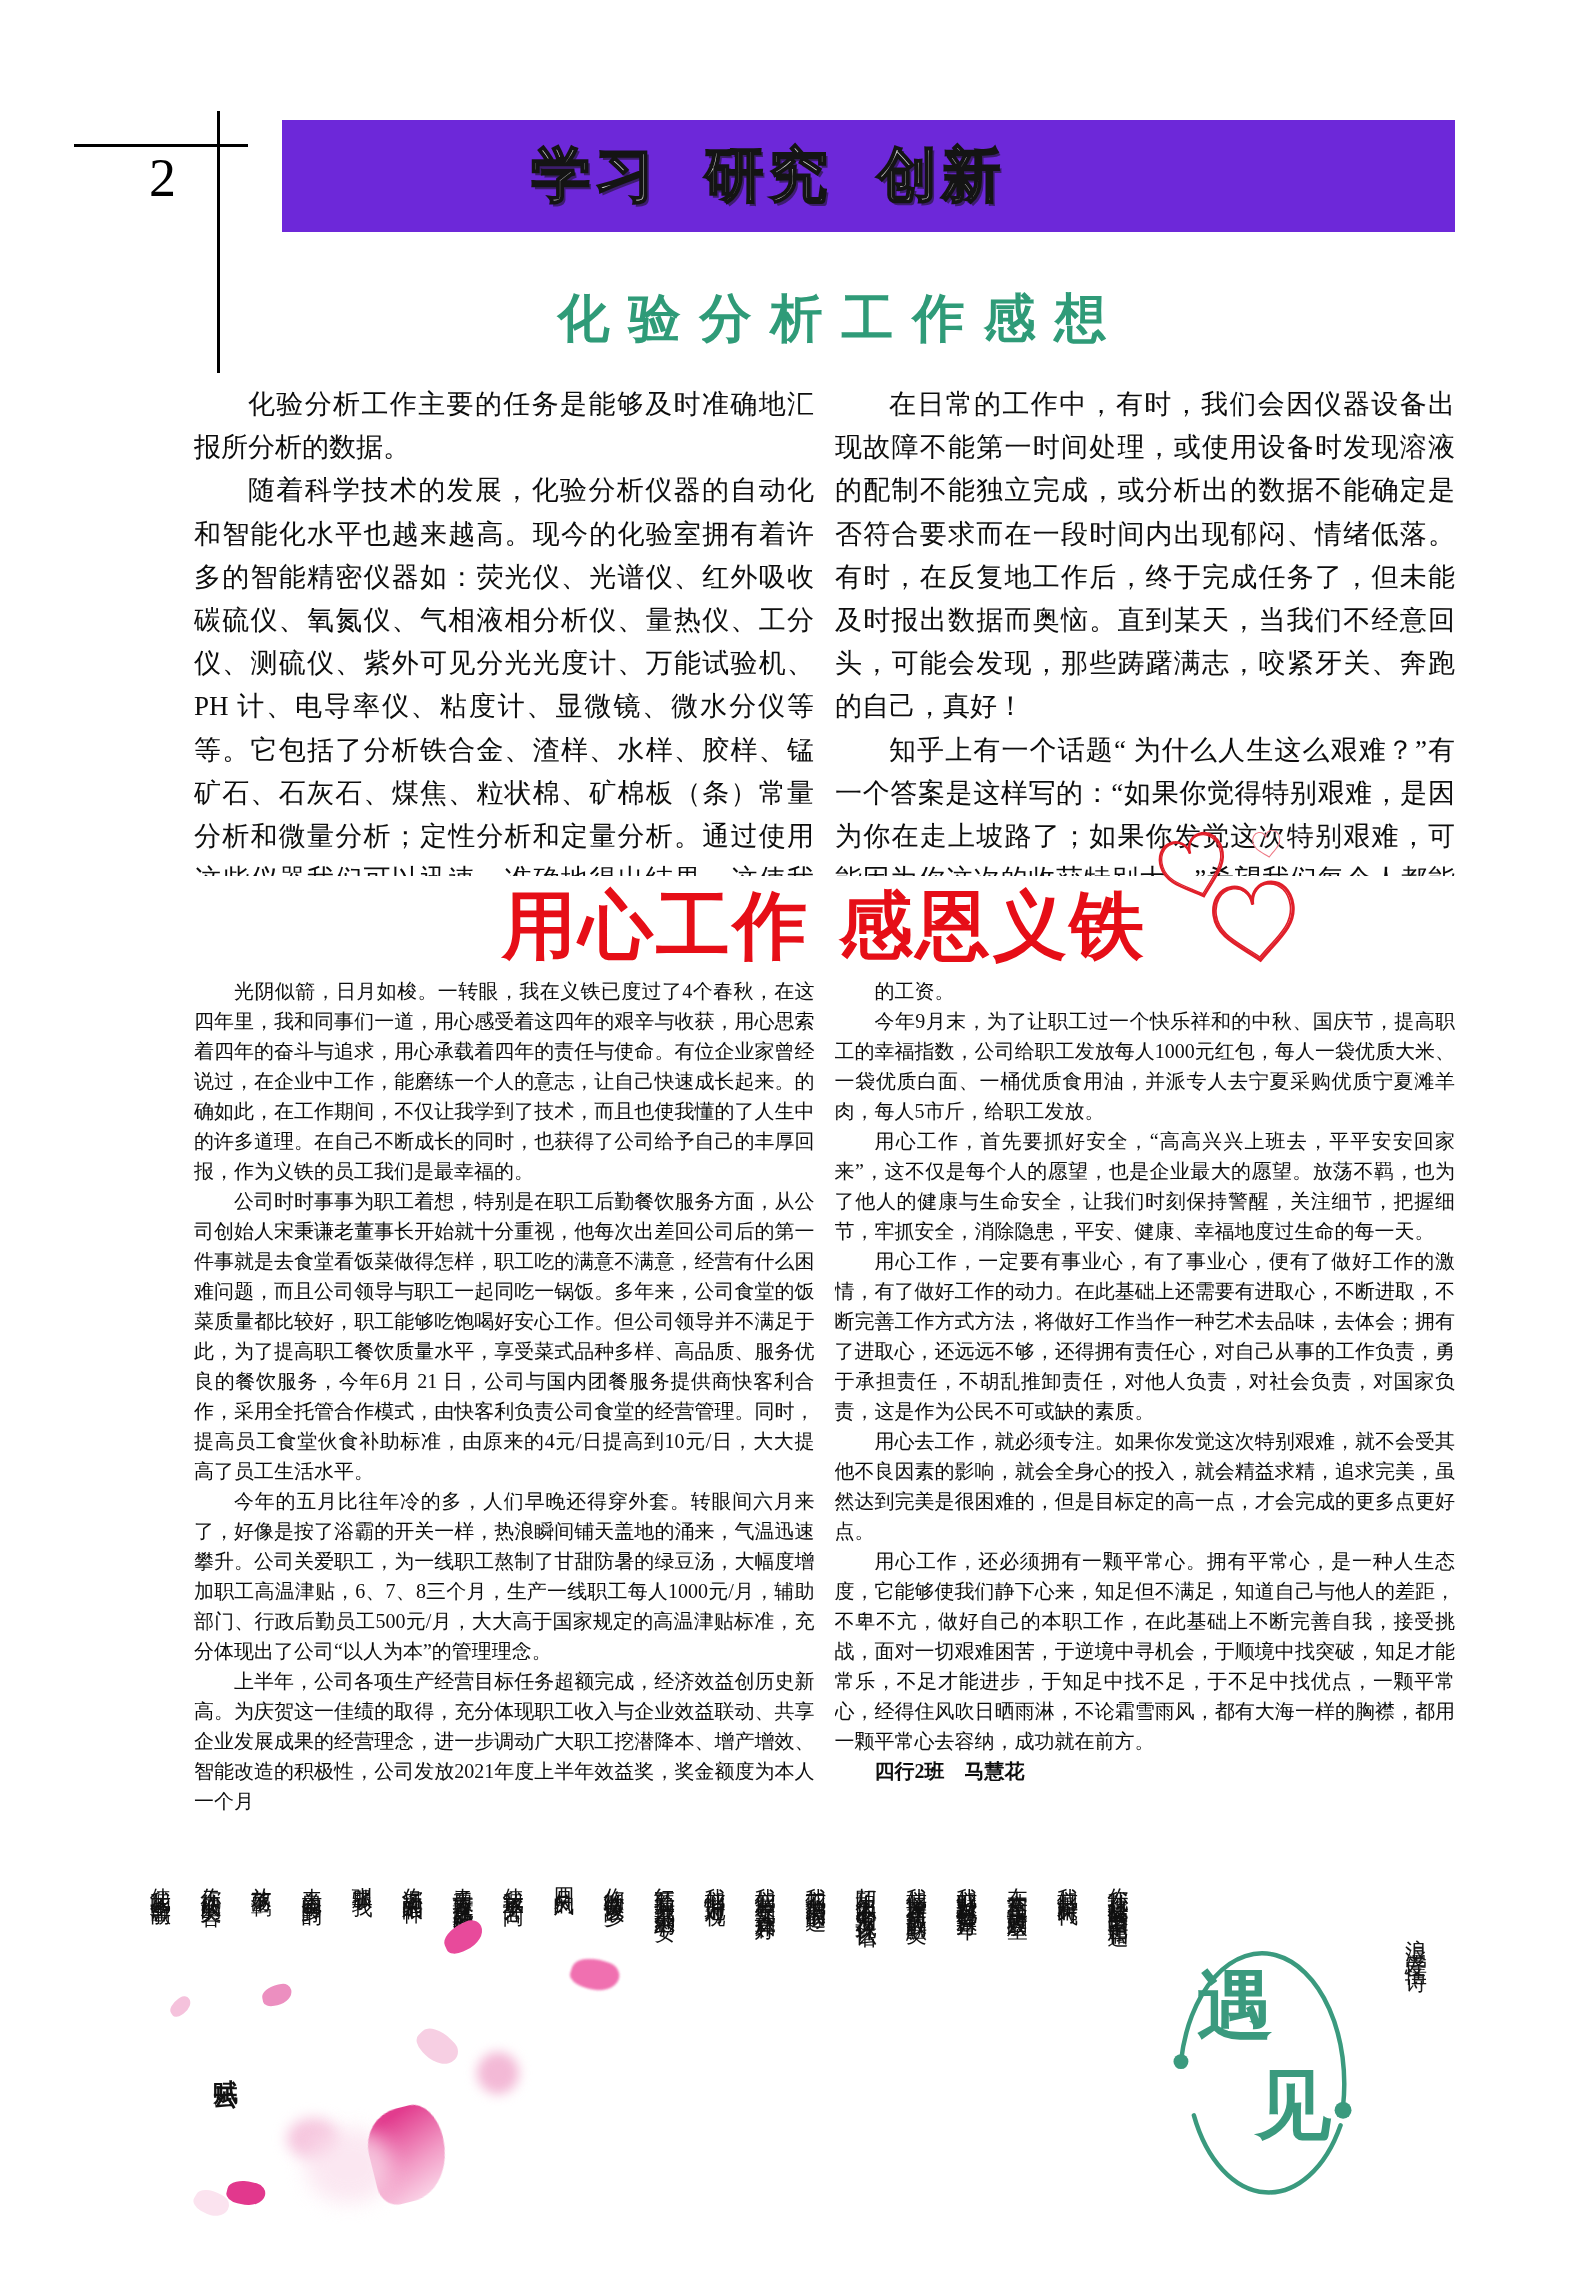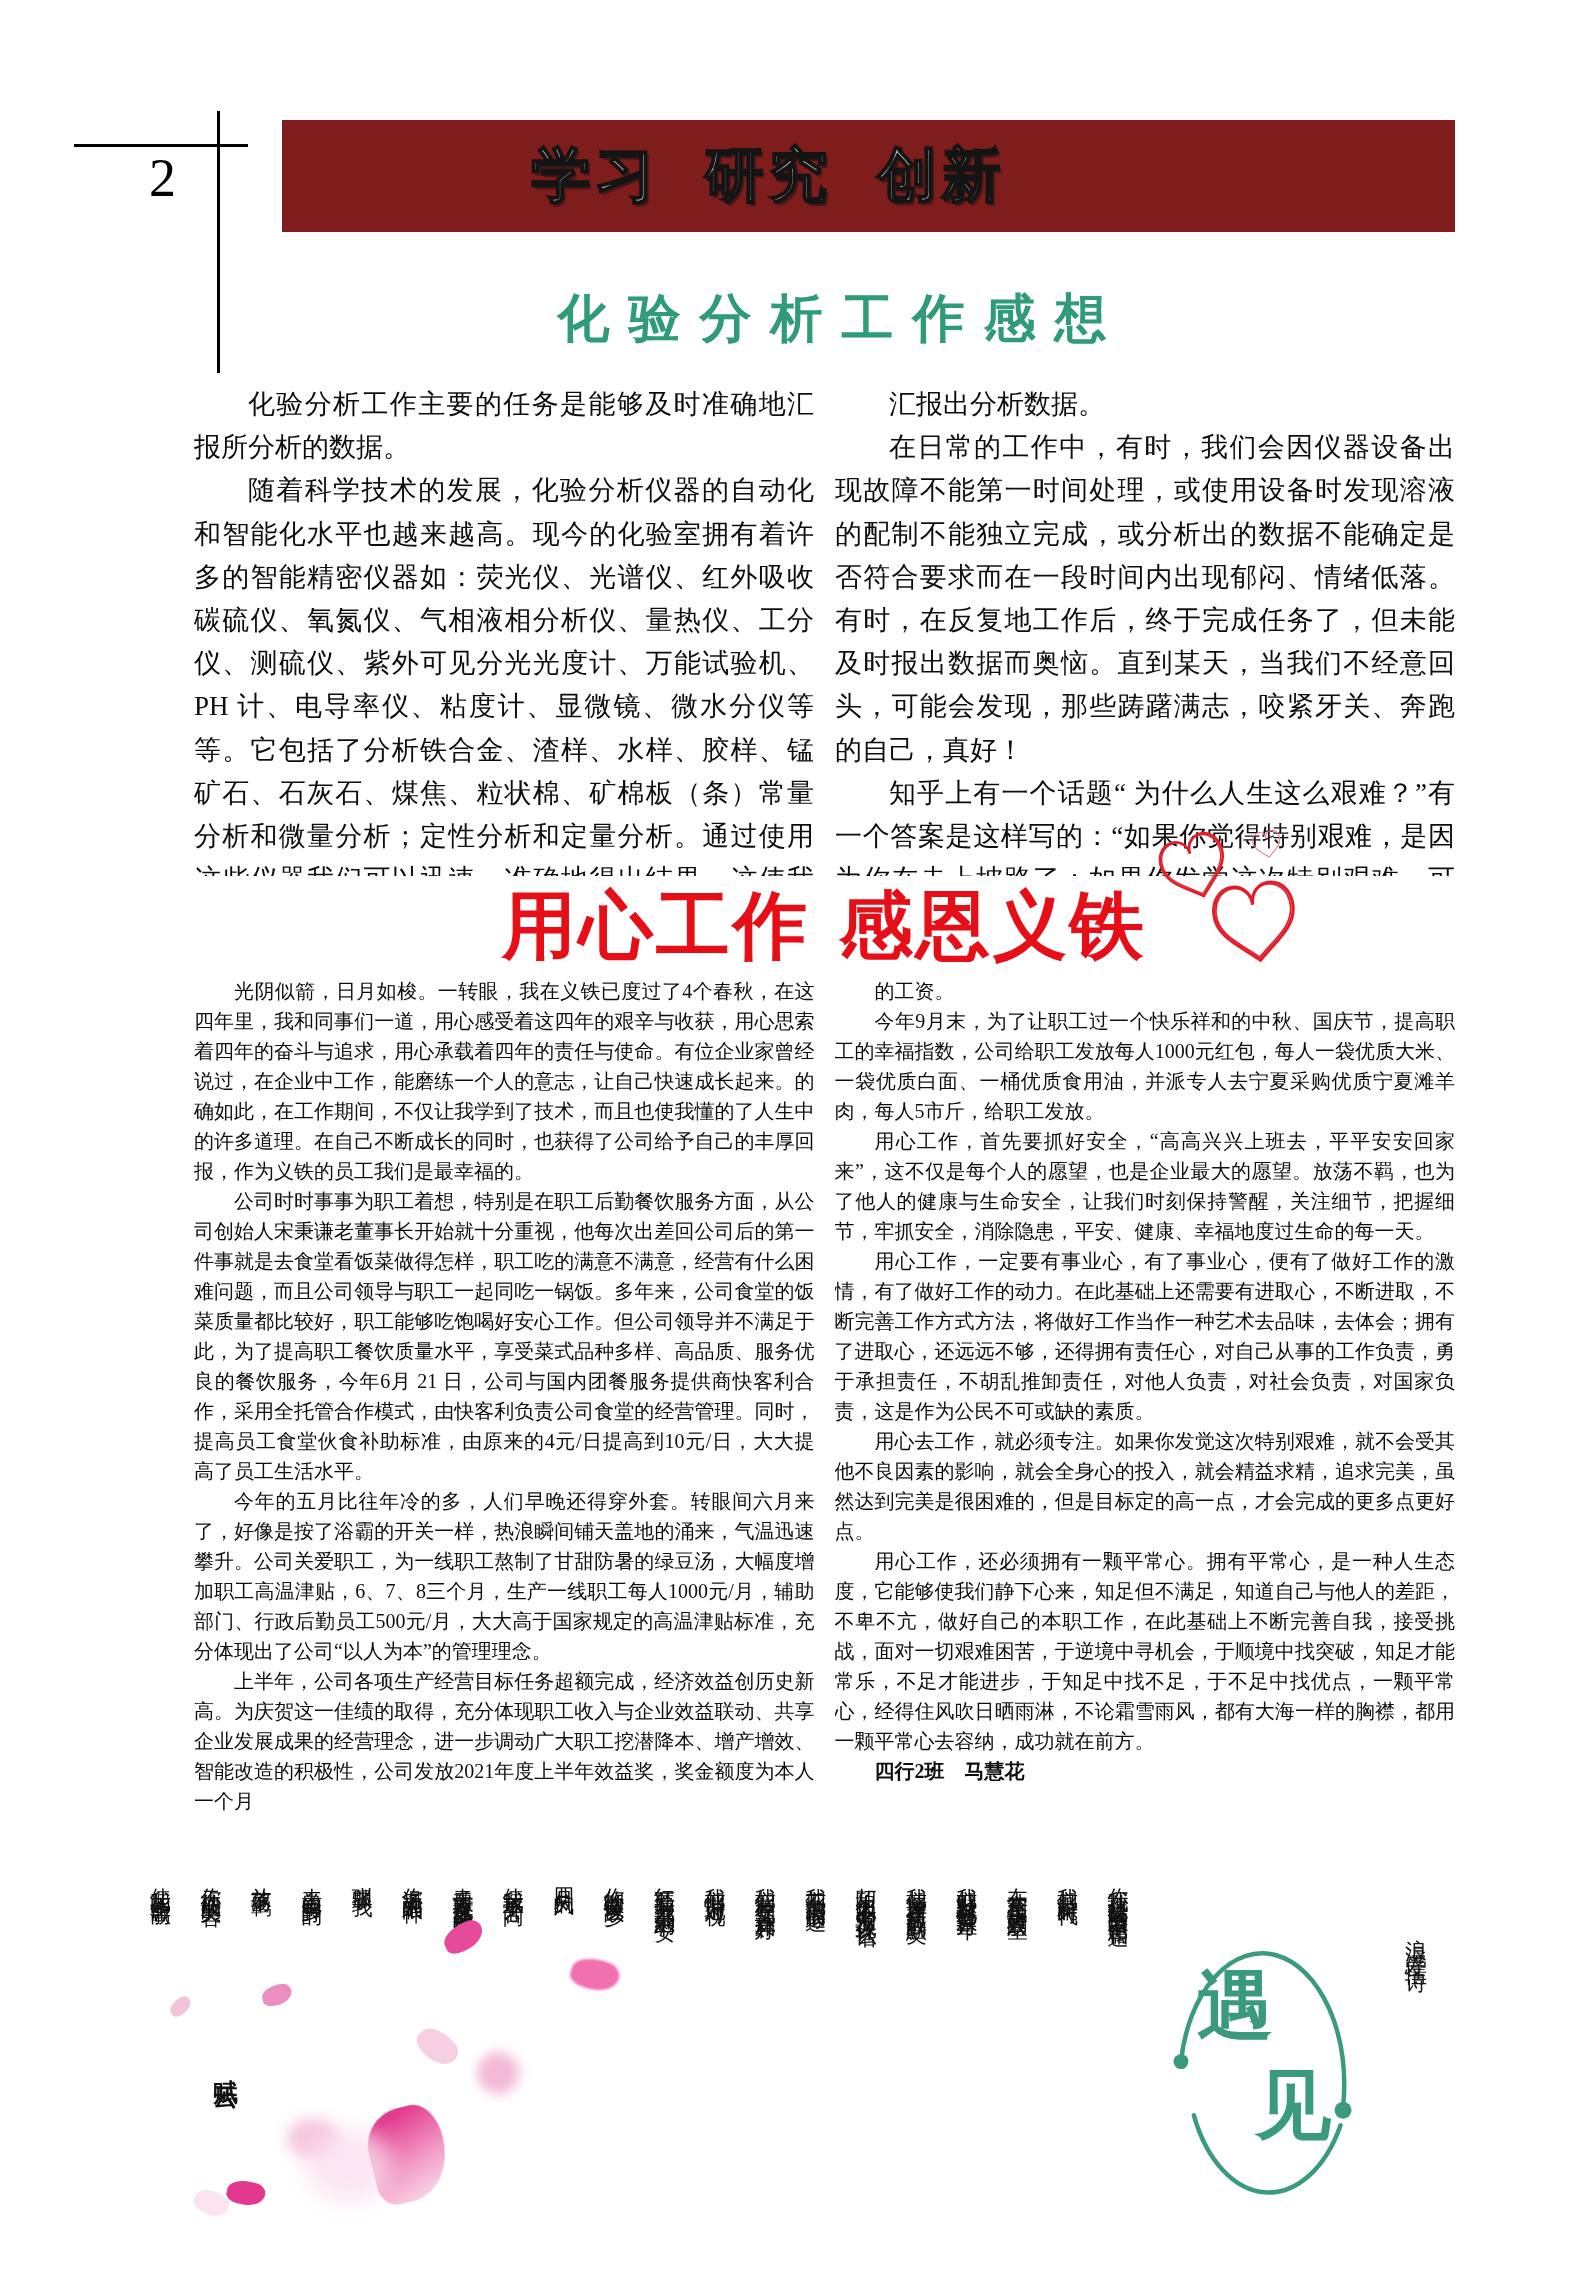--- a/index.html
+++ b/index.html
@@ -5,21 +5,21 @@
   html,body{margin:0;padding:0;background:#ffffff;}
   .page{position:relative;width:1589px;height:2295px;background:#fff;overflow:hidden;
         font-family:"Liberation Serif",serif;color:#111;}
 
   
   .crop-v{position:absolute;left:217px;top:111px;width:2.5px;height:262px;background:#000;}
   .crop-h{position:absolute;left:74px;top:144px;width:174px;height:2.5px;background:#000;}
   .page-number{position:absolute;left:149px;top:147px;font-size:54px;font-family:"Liberation Serif",serif;color:#000;}
 
   
-  .banner{position:absolute;left:282px;top:120px;width:1173px;height:112px;background:#7f1d1d;
+  .banner{position:absolute;left:282px;top:120px;width:1173px;height:112px;background:#6d28d9;
           display:flex;align-items:center;justify-content:center;}
   .banner-words{display:flex;gap:45px;transform:translateX(-100px);}
   .banner-word{font-family:"DejaVu Sans",sans-serif;font-size:59px;font-weight:800;letter-spacing:5px;
                color:#d8d8d8;-webkit-text-stroke:2px #141414;text-shadow:2.5px 3px 0 rgba(20,20,20,.55);}
 
   
   .title-green{position:absolute;left:194px;top:267px;width:1261px;margin:17px;text-align:center;white-space:nowrap;
                font-family:"DejaVu Serif",serif;font-size:52px;font-weight:700;color:#2f9b78;letter-spacing:19px;}
   .article{position:absolute;left:194px;width:1261px;display:flex;gap:21px;}
   .article .col{flex:1;overflow:hidden;}
@@ -82,21 +82,20 @@
     </div>
   </div>
 
   <h1 class="title-green">化验分析工作感想</h1>
   <section class="article a1">
     <div class="col">
       <p>化验分析工作主要的任务是能够及时准确地汇报所分析的数据。</p>
       <p>随着科学技术的发展，化验分析仪器的自动化和智能化水平也越来越高。现今的化验室拥有着许多的智能精密仪器如：荧光仪、光谱仪、红外吸收碳硫仪、氧氮仪、气相液相分析仪、量热仪、工分仪、测硫仪、紫外可见分光光度计、万能试验机、PH 计、电导率仪、粘度计、显微镜、微水分仪等等。它包括了分析铁合金、渣样、水样、胶样、锰矿石、石灰石、煤焦、粒状棉、矿棉板（条）常量分析和微量分析；定性分析和定量分析。通过使用这些仪器我们可以迅速，准确地得出结果，这使我们的工作效率大大地提高。对我们化验员来说也是一种挑战，即对分析仪器的使用和掌握及维护维修要求我们每个化验员不仅能会操作而且必须会维护学会如何对仪器进行保养。由于化验员的学历、年龄结构和文化水平及工作经验的不同决定了每个人对所有仪器设备和分析方法的掌握是不一致的。这就要求我们必须不断学习，不断进步，将自己的化验水平提高到一个新的高度。只有这样才能更好的利用和掌握精密仪器，并及时准确</p>
     </div>
     <div class="col">
-      <p>汇报出分析数据。</p>
       <p>在日常的工作中，有时，我们会因仪器设备出现故障不能第一时间处理，或使用设备时发现溶液的配制不能独立完成，或分析出的数据不能确定是否符合要求而在一段时间内出现郁闷、情绪低落。有时，在反复地工作后，终于完成任务了，但未能及时报出数据而奥恼。直到某天，当我们不经意回头，可能会发现，那些踌躇满志，咬紧牙关、奔跑的自己，真好！</p>
       <p>知乎上有一个话题“ 为什么人生这么艰难？”有一个答案是这样写的：“如果你觉得特别艰难，是因为你在走上坡路了；如果你发觉这次特别艰难，可能因为你这次的收获特别大。”希望我们每个人都能在一段时间内有所进步和收获！</p>
       <p>科技在进步，化学分析领域也在不断的推陈出新，只有时刻学习，不断更新，不断提高，自己才能更好地适应环境，紧跟时代节奏！</p>
       <p class="signature">化验室　马晓燕</p>
     </div>
   </section>
 
   <h1 class="title-red">用心工作 感恩义铁</h1>
   <div class="hearts">
     <svg width="169" height="154" viewBox="0 0 340 310">

